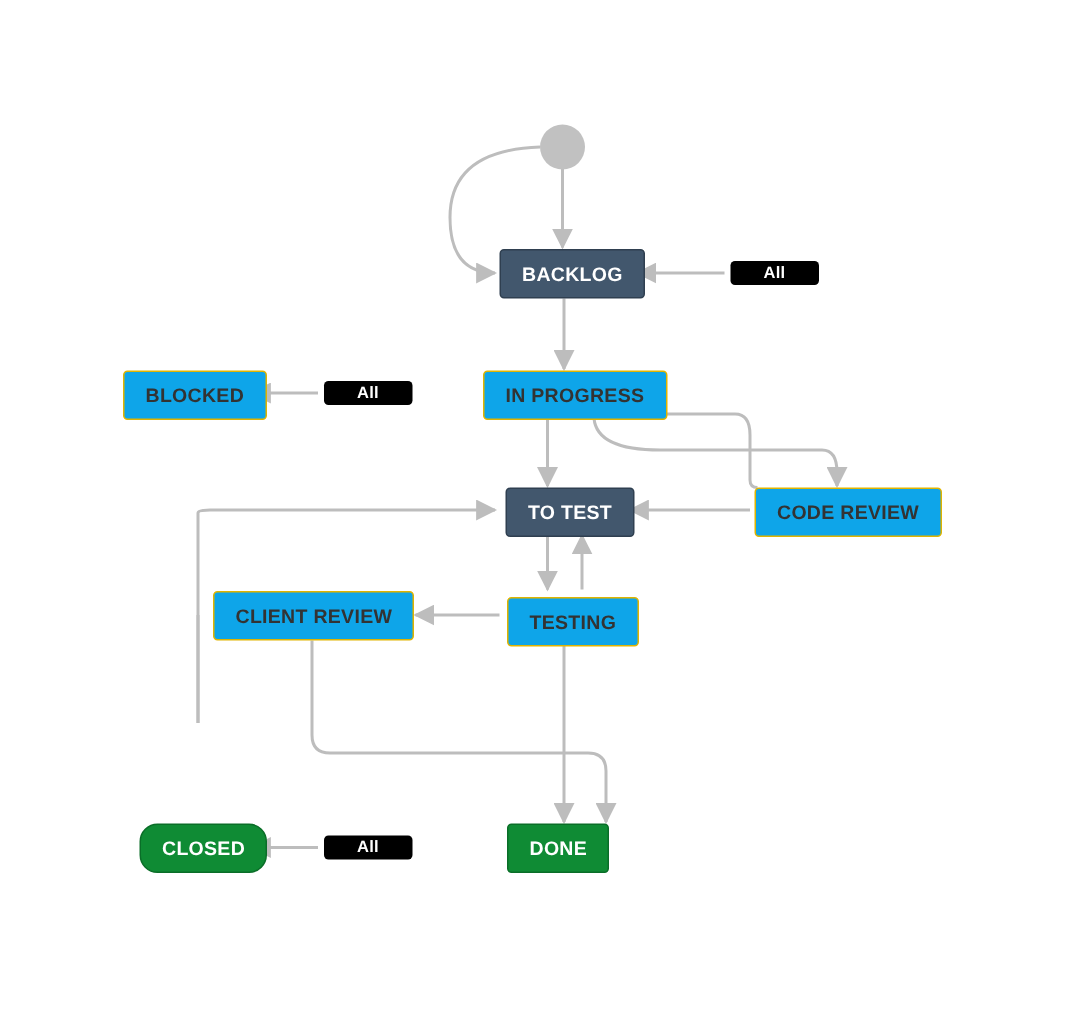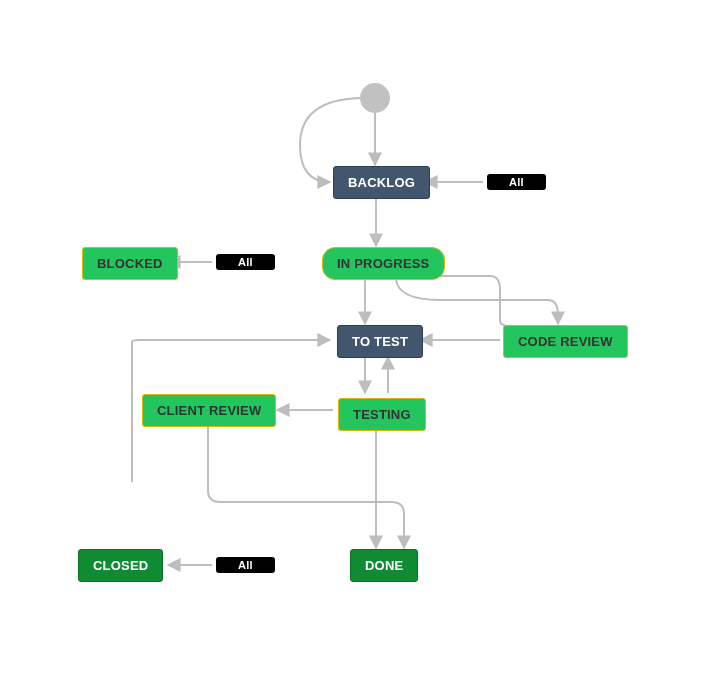--- a/index.html
+++ b/index.html
@@ -28,21 +28,21 @@
     text-align: center;
     white-space: nowrap;
     letter-spacing: 0.2px;
   }
   .node.blue {
     background: #42576D;
     border: 1px solid #2F3F50;
     color: #ffffff;
   }
   .node.yellow {
-    background: #22c55e;
+    background: #0ea5e9;
     border: 1px solid #E0B400;
     color: #333333;
   }
   .node.green {
     background: #0F8B34;
     border: 1px solid #0A6E28;
     color: #ffffff;
   }
   .pill {
     position: absolute;
@@ -105,26 +105,26 @@
 
     <path d="M 212 565  H 168" marker-end="url(#arr)"></path>
 
     <path d="M 132 410  V 482"></path>
   </g>
 </svg>
 
 <div class="start-dot" style="left:360px; top:83px;"></div>
 
 <div class="node blue" style="left:333px; top:166px;">BACKLOG</div>
-<div class="node yellow" style="left:322px; top:247px;border-radius:13px;">IN PROGRESS</div>
+<div class="node yellow" style="left:322px; top:247px;">IN PROGRESS</div>
 <div class="node yellow" style="left:82px;  top:247px;">BLOCKED</div>
 <div class="node blue" style="left:337px; top:325px;">TO TEST</div>
 <div class="node yellow" style="left:503px; top:325px;">CODE REVIEW</div>
 <div class="node yellow" style="left:338px; top:398px;">TESTING</div>
 <div class="node yellow" style="left:142px; top:394px;">CLIENT REVIEW</div>
-<div class="node green" style="left:350px; top:549px;">DONE</div>
-<div class="node green" style="left:78px;  top:549px;">CLOSED</div>
+<div class="node green" style="left:338px; top:549px;">DONE</div>
+<div class="node green" style="left:93px;  top:549px;border-radius:12px;">CLOSED</div>
 
 <div class="pill" style="left:487px; top:174px;">All</div>
 <div class="pill" style="left:216px; top:254px;">All</div>
 <div class="pill" style="left:216px; top:557px;">All</div>
 
 </div>
 
 </body></html>

